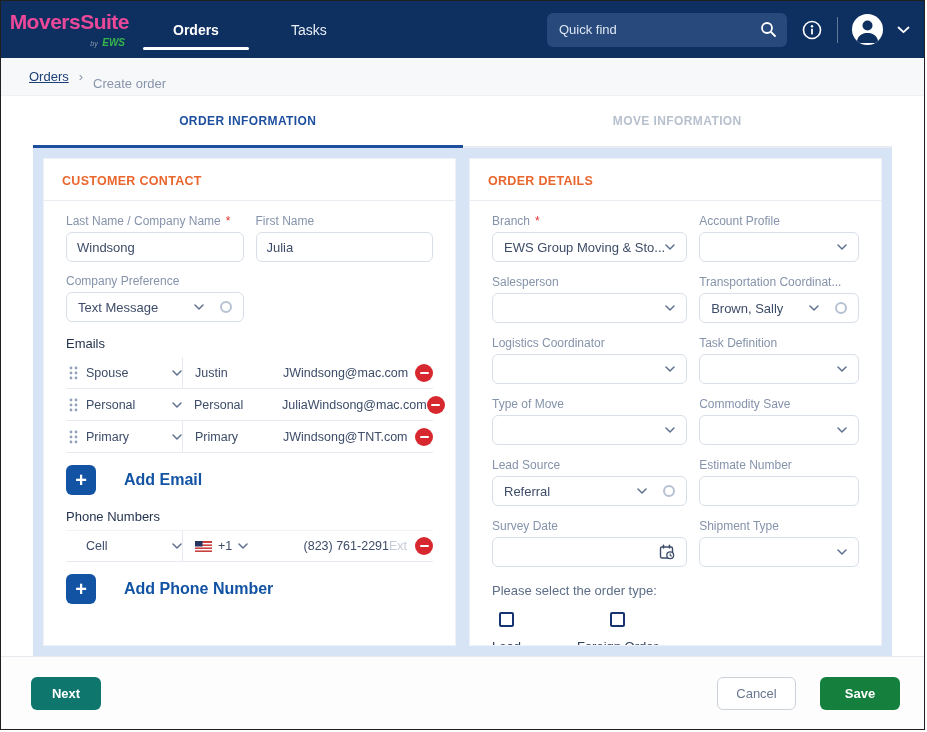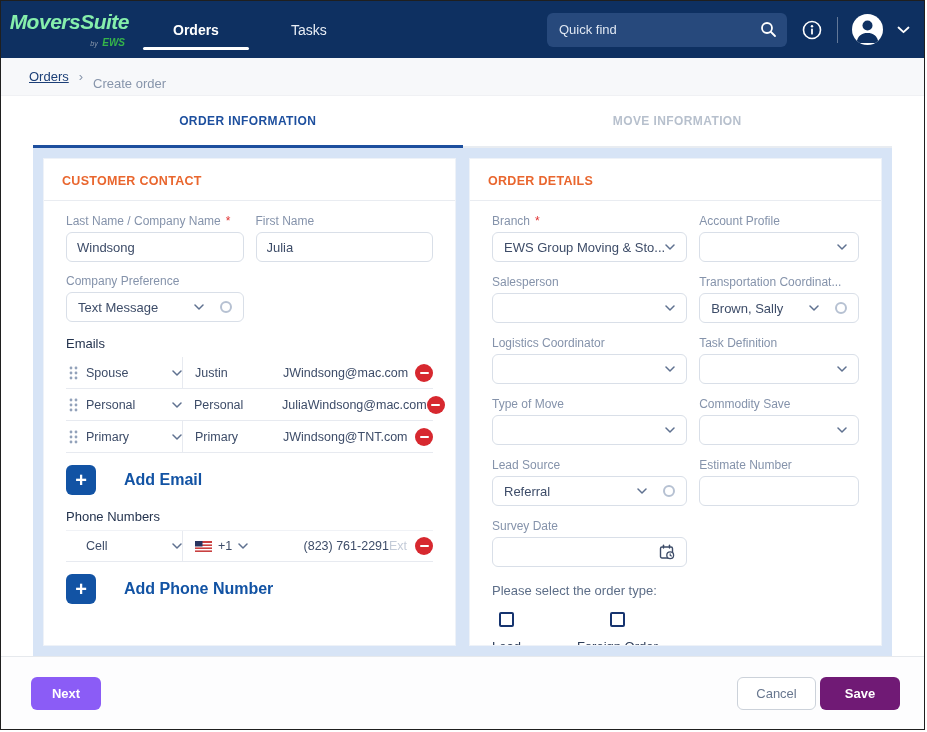--- a/index.html
+++ b/index.html
@@ -3,21 +3,21 @@
 <meta charset="utf-8">
 <style>
   * { margin:0; padding:0; box-sizing:border-box; }
   html,body { background:#fff; }
   body { font-family:"Liberation Sans", sans-serif; width:927px; }
   .page { width:925px; height:730px; border:1px solid #1f1f1f; background:#fff; display:flex; flex-direction:column; overflow:hidden; }
 
   
   .navbar { height:57px; background:#0e3061; display:flex; align-items:center; flex-shrink:0; padding:0 14px 0 10px; }
   .logo { width:118px; display:flex; flex-direction:column; align-items:flex-end; cursor:pointer; }
-  .logo-main { color:#86efac; font-size:21px; font-weight:bold; font-style:italic; letter-spacing:-0.5px; line-height:1; }
+  .logo-main { color:#ec4899; font-size:21px; font-weight:bold; letter-spacing:-0.5px; line-height:1; }
   .logo-sub { line-height:1; margin-top:1px; margin-right:4px; }
   .logo-by { color:#8b99ad; font-size:7px; font-style:italic; }
   .logo-ews { color:#35b44a; font-size:10px; font-weight:bold; font-style:italic; }
   .nav-tabs { display:flex; height:100%; margin-left:8px; }
   .nav-tab { position:relative; display:flex; align-items:center; padding:0 36px; color:#e8edf5; font-size:14px; cursor:pointer; }
   .nav-tab.active { font-weight:bold; color:#fff; }
   .nav-tab.active::after { content:""; position:absolute; left:6px; right:6px; bottom:8px; height:3px; background:#fff; border-radius:2px; }
   .nav-right { margin-left:auto; display:flex; align-items:center; gap:14px; }
   .quickfind { width:240px; height:34px; background:#27497c; border-radius:6px; display:flex; align-items:center; padding:0 10px 0 12px; }
   .quickfind input { flex:1; background:transparent; border:none; outline:none; color:#f0f4fa; font-size:13px; font-family:"Liberation Sans", sans-serif; }
@@ -81,23 +81,23 @@
   .grid { display:grid; grid-template-columns:1fr 1fr; column-gap:12px; row-gap:13px; }
   .prompt { font-size:13px; color:#5d6e88; margin:16px 0 14px 0; }
   .cbx-row { display:flex; gap:56px; }
   .cbx { display:flex; align-items:center; gap:12px; cursor:pointer;flex-direction:column; }
   .box { width:15px; height:15px; border:2px solid #16346f; border-radius:2px; background:#fff; }
   .cbx-lbl { font-size:13px; color:#2c3c58; }
 
   
   .footer { height:73px; background:#fdfdfe; border-top:1px solid #e6e9ed; display:flex; align-items:center; padding:0 24px 0 30px; flex-shrink:0; }
   .btn { height:33px; border-radius:6px; font-size:13px; font-family:"Liberation Sans", sans-serif; cursor:pointer; border:none; }
-  .btn-next { background:#8b5cf6; color:#fff; width:70px; font-weight:bold; }
+  .btn-next { background:#0f766e; color:#fff; width:70px; font-weight:bold; }
   .btn-cancel { background:#fff; color:#68778f; width:79px; border:1px solid #ccd2da; margin-left:auto; }
-  .btn-save { background:#701a75; color:#fff; width:80px; font-weight:bold; margin-left:4px; }
+  .btn-save { background:#15803d; color:#fff; width:80px; font-weight:bold; margin-left:24px; }
 </style>
 </head>
 <body>
 
 <div class="page">
 
   <header class="navbar">
     <div class="logo">
       <span class="logo-main">MoversSuite</span>
       <span class="logo-sub"><span class="logo-by">by</span> <span class="logo-ews">EWS</span></span>
@@ -413,20 +413,29 @@
                 <svg width="16" height="16" viewBox="0 0 16 16">
                     <rect x="1.5" y="3" width="12" height="11" rx="1.5" fill="none" stroke="#3d4c68" stroke-width="1.4"></rect>
                     <line x1="4.5" y1="1.2" x2="4.5" y2="4" stroke="#3d4c68" stroke-width="1.4" stroke-linecap="round"></line>
                     <line x1="10.5" y1="1.2" x2="10.5" y2="4" stroke="#3d4c68" stroke-width="1.4" stroke-linecap="round"></line>
                     <circle cx="11.2" cy="11.2" r="3.4" fill="#fff" stroke="#3d4c68" stroke-width="1.3"></circle>
                     <polyline points="11.2,9.8 11.2,11.3 12.4,11.9" fill="none" stroke="#3d4c68" stroke-width="1.1" stroke-linecap="round"></polyline>
                   </svg>
               </div>
             </div>
 
+            <div class="field">
+              <label class="flabel"><span>Shipment Type</span></label>
+              <div class="select">
+                <span class="sel-val"></span>
+                <svg class="sel-chev" width="10" height="6" viewBox="0 0 10 6">
+                    <polyline points="1,1 5,5 9,1" fill="none" stroke="#5f7190" stroke-width="1.5" stroke-linecap="round" stroke-linejoin="round"></polyline>
+                  </svg>
+              </div>
+            </div>
 
           </div>
 
           <div class="prompt">Please select the order type:</div>
           <div class="cbx-row">
             <label class="cbx">
               <span class="box"></span>
               <span class="cbx-lbl">Lead</span>
             </label>
             <label class="cbx">

